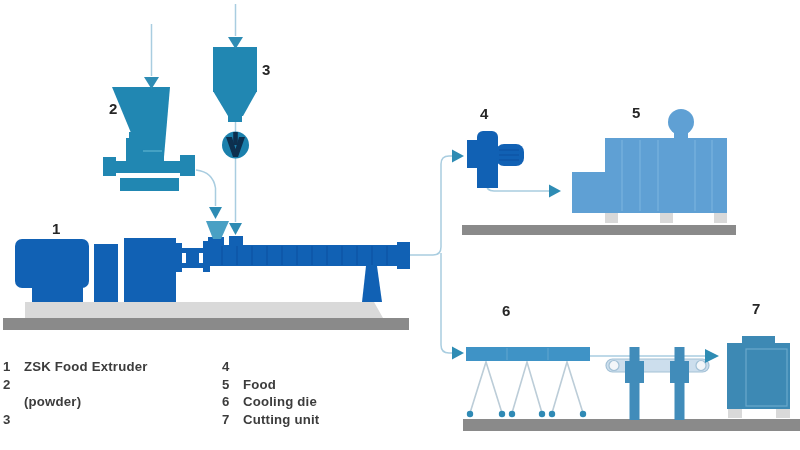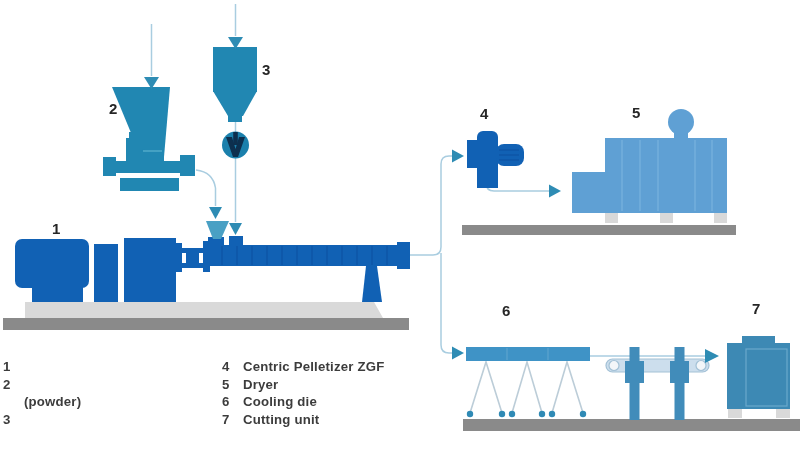--- a/index.html
+++ b/index.html
@@ -183,39 +183,39 @@
   <div class="marker" style="left:262px;top:62px">3</div>
   <div class="marker" style="left:480px;top:106px">4</div>
   <div class="marker" style="left:632px;top:105px">5</div>
   <div class="marker" style="left:502px;top:303px">6</div>
   <div class="marker" style="left:752px;top:301px">7</div>
 
   <div class="legend">
     <div class="legend-col c1">
       <div class="lrow">
         <span class="lnum">1</span>
+        <span>ZSK Food Extruder</span>
       </div>
       <div class="lrow">
         <span class="lnum">2</span>
       </div>
       <div class="lrow lcont">
         <span>(powder)</span>
       </div>
       <div class="lrow">
         <span class="lnum">3</span>
       </div>
     </div>
     <div class="legend-col c2">
       <div class="lrow">
         <span class="lnum">4</span>
-        <span>Centric Pelletizer ZGF</span>
       </div>
       <div class="lrow">
         <span class="lnum">5</span>
-        <span>Dryer</span>
+        <span>Food</span>
       </div>
       <div class="lrow">
         <span class="lnum">6</span>
         <span>Cooling die</span>
       </div>
       <div class="lrow">
         <span class="lnum">7</span>
         <span>Cutting unit</span>
       </div>
     </div>

